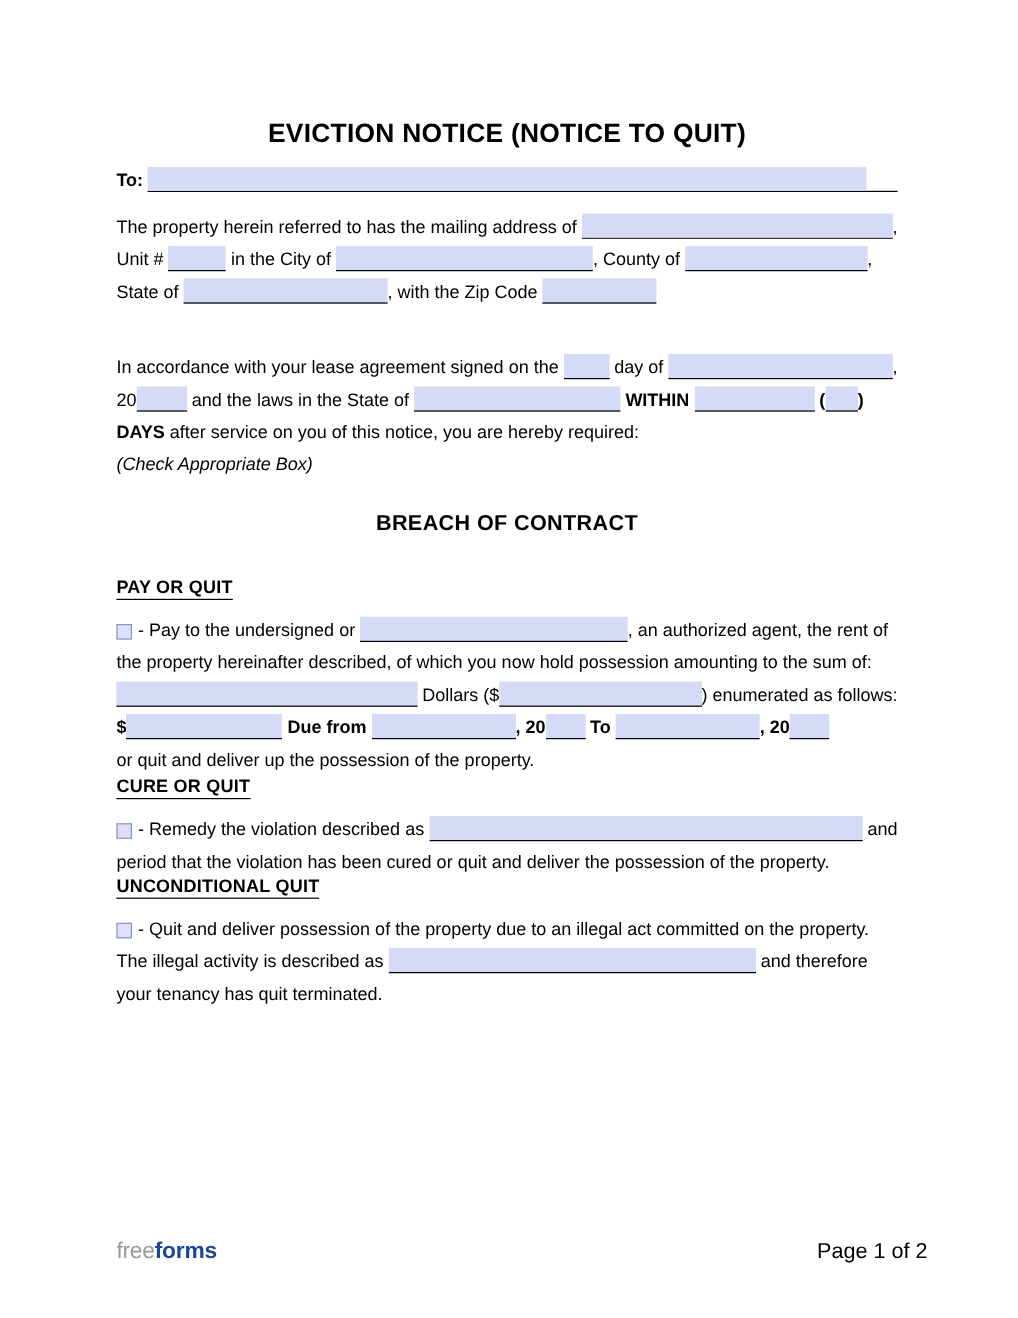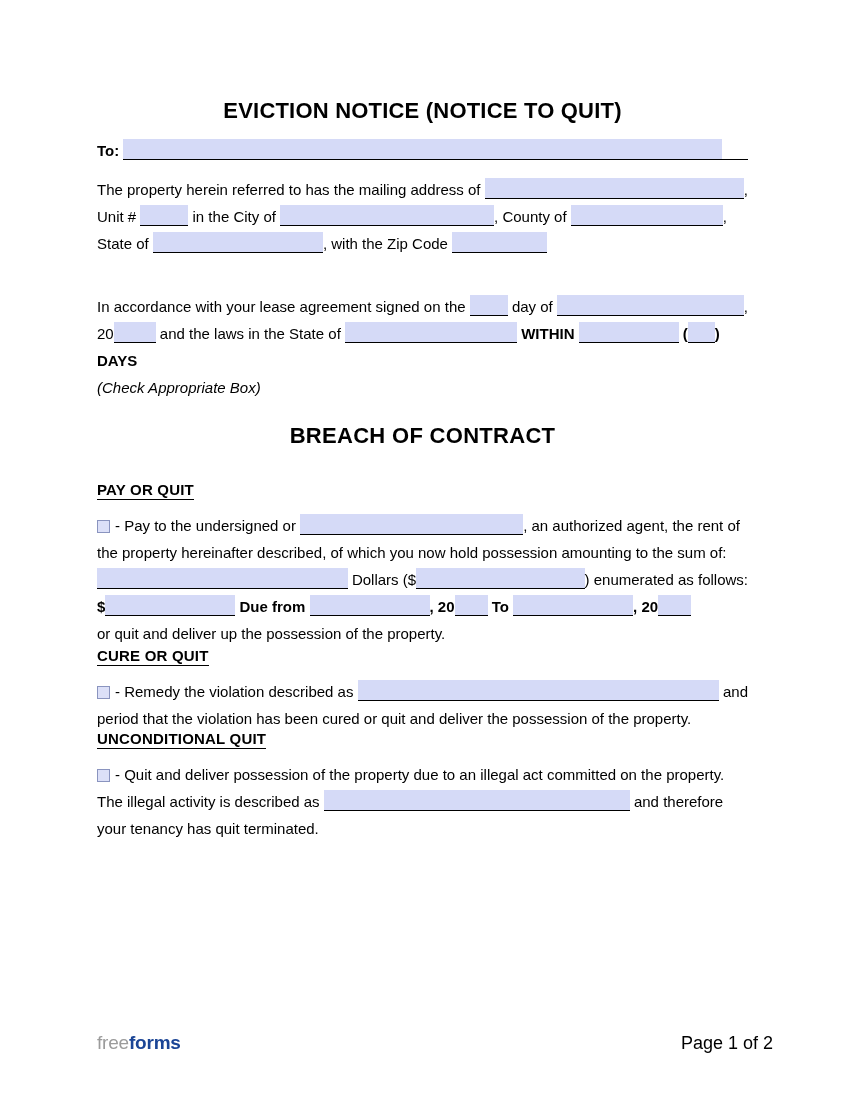--- a/index.html
+++ b/index.html
@@ -73,21 +73,21 @@
     margin-top:16px;
     font-size:15px;
     font-style:italic;
     line-height:18px;
   }
   .para-property{margin-top:12px;}
   .para-notice{margin-top:36px;text-align:right;}
   .breach-heading{
     margin:28px 0 0 0;
     text-align:center;
-    font-size:22px;
+    font-size:18px;
     font-weight:700;
     line-height:22px;
     letter-spacing:0.3px;
   }
   .sec-head{height:20px;}
   .sec-head span{
     font-size:15px;
     font-weight:700;
     border-bottom:1.7px solid #000;
     padding-bottom:1px;
@@ -167,20 +167,21 @@
         <span class="txt"> and the laws in the State of </span>
         <span class="field" style="width: 172px;"></span>
         <span class="txt bold"> WITHIN </span>
         <span class="field" style="width: 100px;"></span>
         <span class="txt bold"> (</span>
         <span class="field" style="width: 27px;"></span>
         <span class="txt bold">)</span>
       </div>
       <div class="line">
         <span class="txt bold">DAYS</span>
+        <span class="txt"> after service on you of this notice, you are hereby required:</span>
       </div>
       <div class="line">
         <span class="txt italic">(Check Appropriate Box)</span>
       </div>
     </div>
 
   <h2 class="breach-heading">BREACH OF CONTRACT</h2>
 
   <div class="sec-pay">
     <div class="sec-head">

